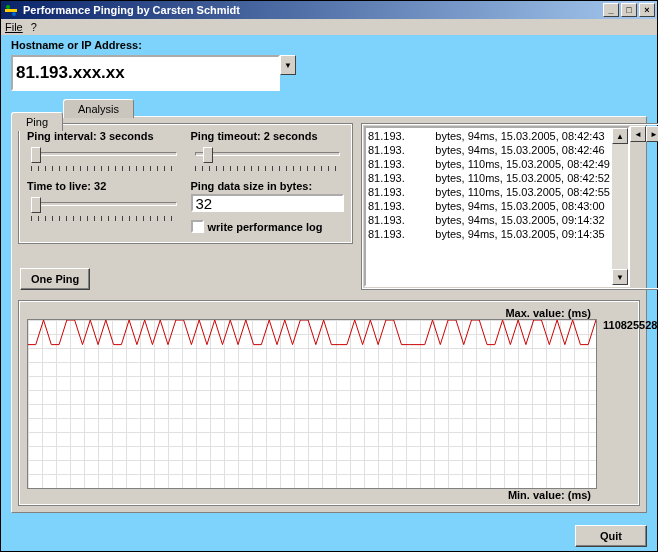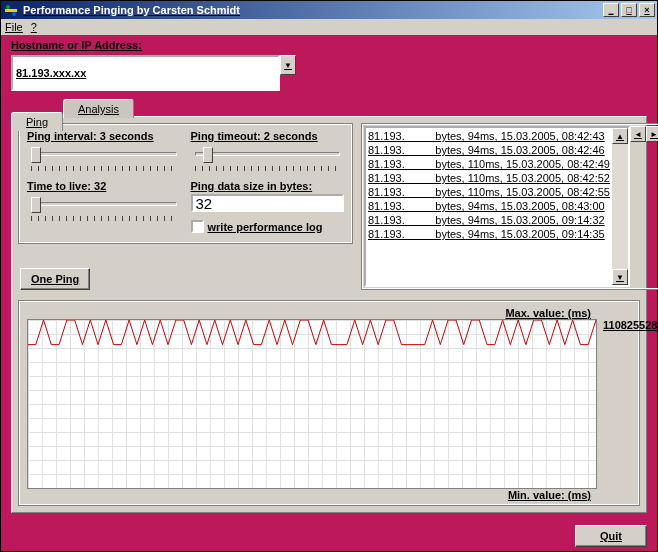--- a/index.html
+++ b/index.html
@@ -6,25 +6,24 @@
   body {
     margin: 0;
     font-family: "MS Sans Serif", Tahoma, sans-serif;
     font-size: 11px;
     background: #d4d0c8;
     color: #000;
   }
   .window {
     width: 658px;
     height: 552px;
-    background: #be185d;
+    background: #7dd3fc;
     border: 1px solid #000;
     display: flex;
     flex-direction: column;
-    text-decoration: underline;
   }
   .titlebar {
     height: 20px;
     background: linear-gradient(to right, #0a246a, #a6caf0);
     color: #fff;
     display: flex;
     align-items: center;
     padding: 0 2px;
   }
   .titlebar .icon {
@@ -66,21 +65,21 @@
   }
   .label-bold { font-weight:bold; margin:2px 0 4px 0; }
   .combo {
     display:flex;
     width: 285px;
   }
   .combo input {
     flex:1;
     height:20px;
     border:2px inset #fff;
-    font-size:11px;
+    font-size:17px;
     padding:16px 3px;
     font-weight:bold;
     background:#fff;
   }
   .combo .drop {
     width:16px;height:20px;
     background:#d4d0c8;
     border:1px solid #fff;
     border-right-color:#404040;border-bottom-color:#404040;
     display:flex;align-items:center;justify-content:center;

